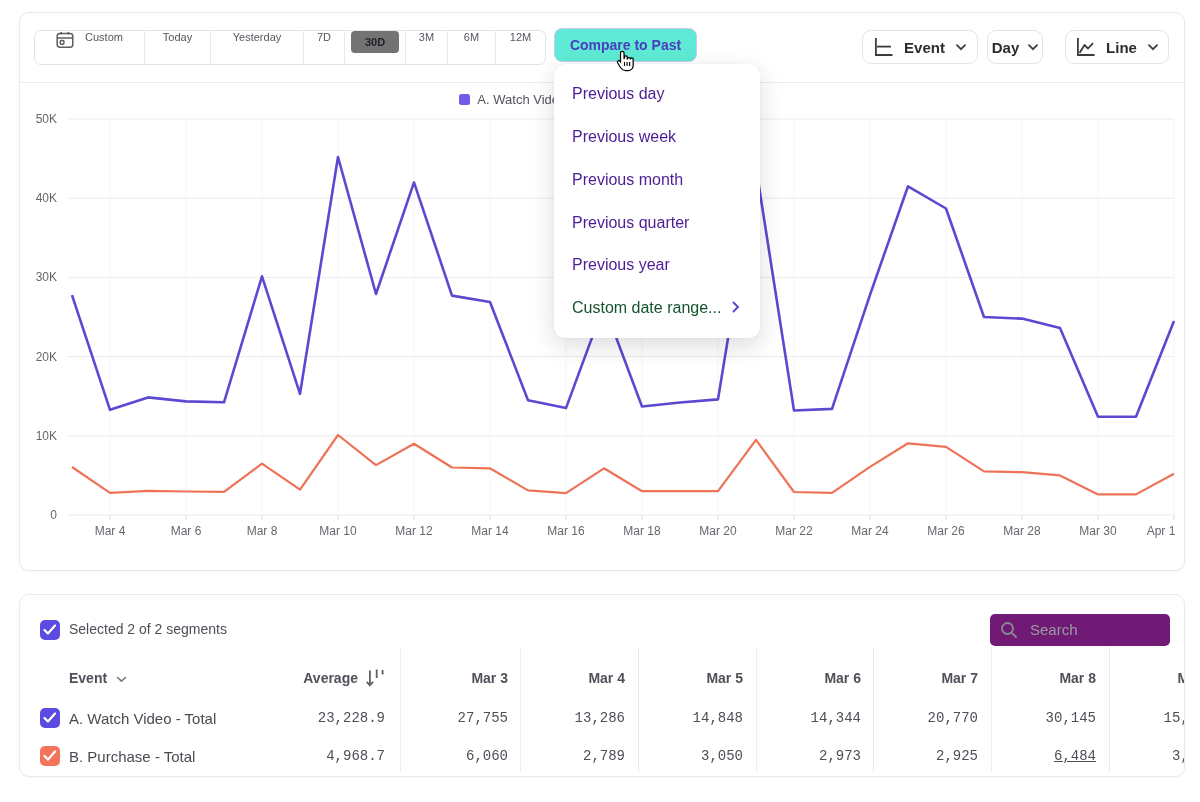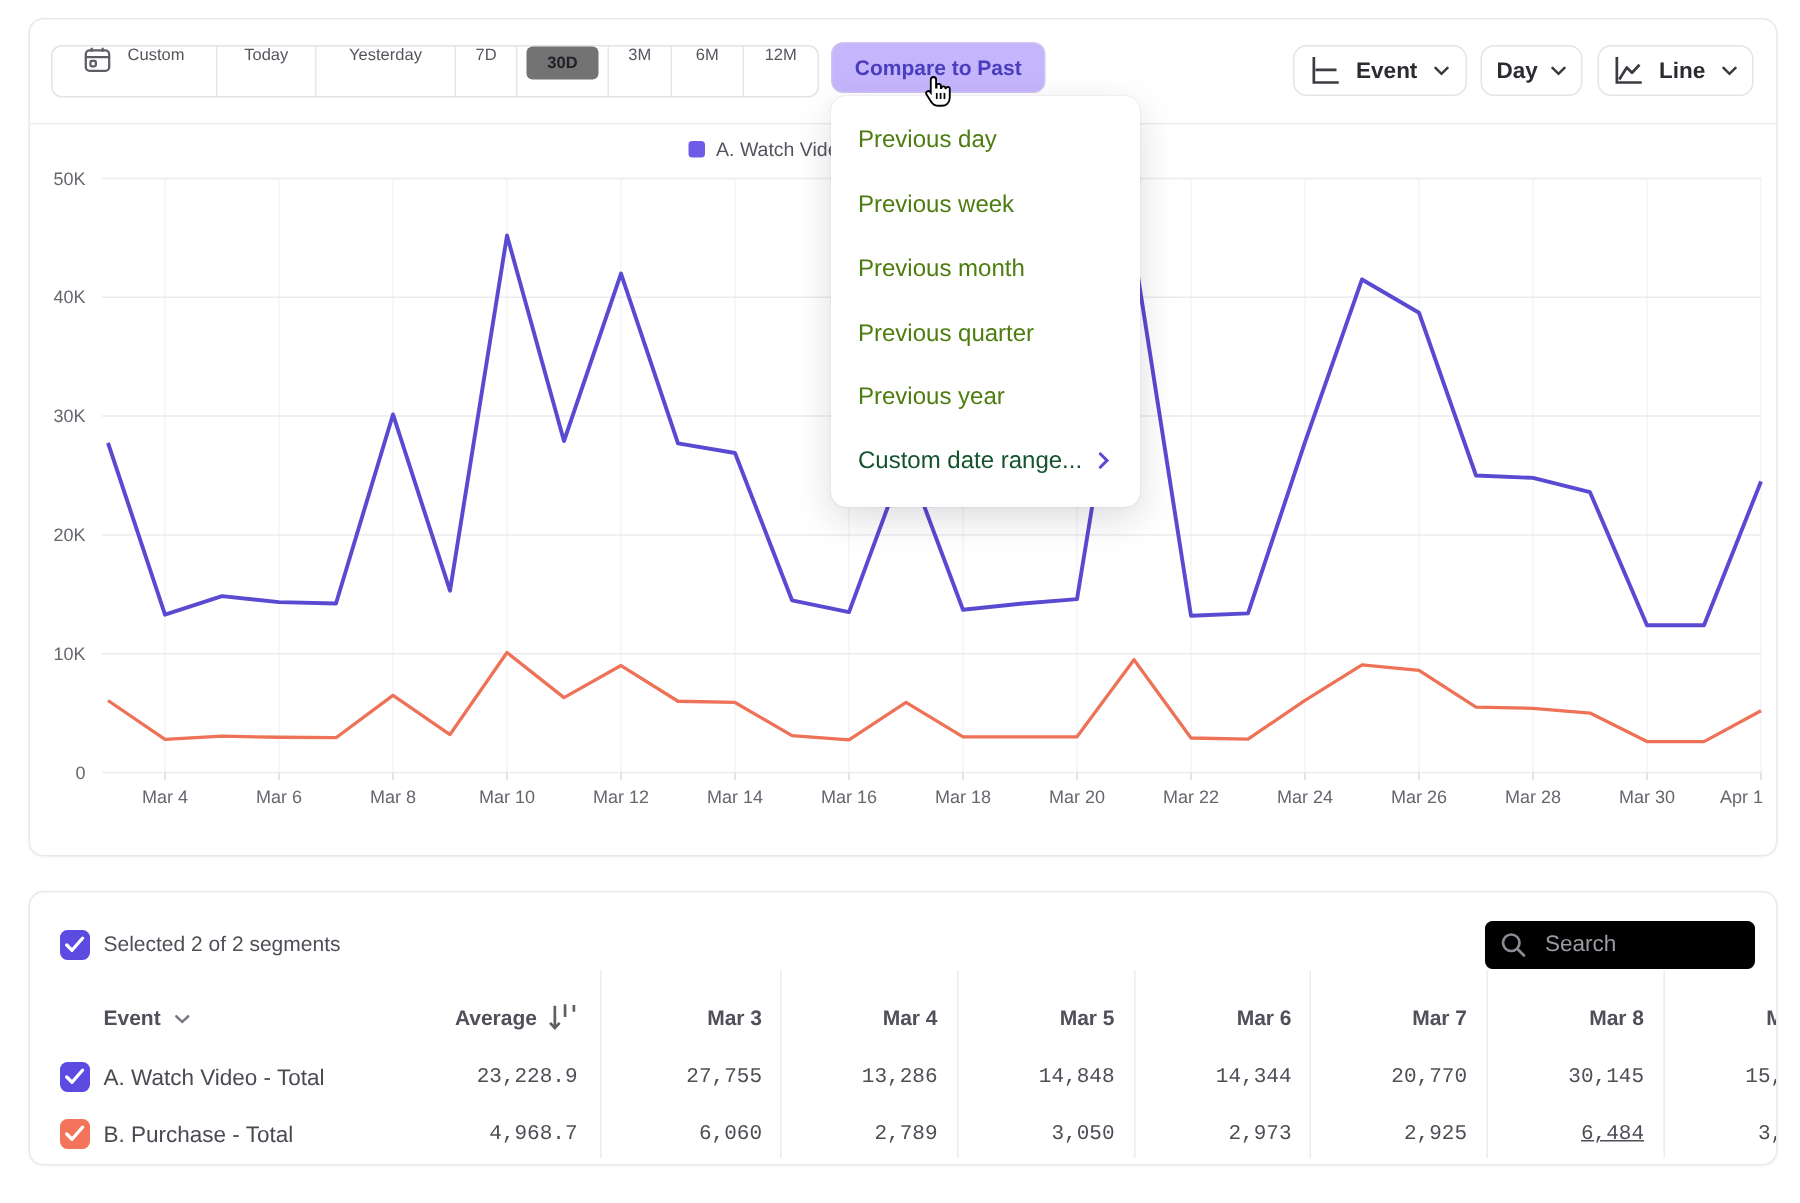--- a/index.html
+++ b/index.html
@@ -5,24 +5,24 @@
 * { margin:0; padding:0; box-sizing:border-box; }
 html,body { width:1200px; height:802px; background:#fff; font-family:"Liberation Sans",sans-serif; overflow:hidden; }
 .card { position:absolute; background:#fff; border:1px solid #e9e9ec; border-radius:10px; box-shadow:0 1px 2px rgba(40,40,60,0.04); }
 #topcard { left:19px; top:12px; width:1166px; height:559px; }
 #botcard { left:19px; top:594px; width:1166px; height:183px; overflow:hidden; }
 .toolbar { position:absolute; left:0; top:0; width:100%; height:70px; border-bottom:1px solid #ededf0; }
 .btngroup { position:absolute; left:14px; top:17px; height:35px; border:1px solid #e3e3e6; border-radius:7px; display:flex; align-items:center; }
 .btngroup .cell { height:100%; display:flex; align-items:flex-start; justify-content:center; font-size:11px; color:#55555e; border-right:1px solid #e7e7ea; padding:0; }
 .btngroup .cell:last-child { border-right:none; }
 .seg30 { background:#737373; border-radius:4px; font-weight:bold; color:#1f1f26; padding:5px 14px; }
-.cmp { position:absolute; left:534px; top:15px; width:143px; height:34px; background:#c4b5fd; border:1px solid #cfc6f2; border-radius:8px; color:#4a3dbe; font-weight:bold; font-size:14px; display:flex; align-items:center; justify-content:center; }
+.cmp { position:absolute; left:534px; top:15px; width:143px; height:34px; background:#5eead4; border:1px solid #cfc6f2; border-radius:8px; color:#4a3dbe; font-weight:bold; font-size:14px; display:flex; align-items:center; justify-content:center; }
 .rbtn { position:absolute; top:17px; height:34px; border:1px solid #e4e4e7; border-radius:9px; display:flex; align-items:center; justify-content:center; font-size:15px; color:#2b2b31; font-weight:bold; background:#fff; }
 .menu { position:absolute; left:554px; top:64px; width:206px; height:274px; background:#fff; border-radius:10px; box-shadow:0 0 1px rgba(30,30,50,0.18), 0 8px 24px rgba(30,30,50,0.15); z-index:30; }
-.menu .item { position:absolute; left:18px; font-size:16px; color:#4d7c0f; }
+.menu .item { position:absolute; left:18px; font-size:16px; color:#4c1d95; }
 .legend { position:absolute; left:6px; top:79px; width:100%; display:flex; justify-content:center; gap:24px; z-index:1; }
 .legend .li { display:flex; align-items:center; gap:7px; font-size:13px; color:#54545e; }
 .sw { width:11px; height:11px; border-radius:2.5px; }
 .chk { position:absolute; width:20px; height:20px; border-radius:5px; }
 .chk svg { position:absolute; left:3px; top:4px; }
 .num { font-family:"Liberation Mono",monospace; font-size:14px; color:#4e4e57; }
 .colhead { font-size:14px; color:#50505a; font-weight:bold; }
 .vline { position:absolute; top:52px; width:1px; height:125px; background:#ececef; }
 .cell-r { position:absolute; text-align:right; }
 </style>
@@ -55,21 +55,21 @@
     <div class="rbtn" style="left:842px; width:116px; gap:11px;">
       <svg width="19" height="20" viewBox="0 0 19 20">
         <path d="M1.9 1 V18 H18.5" fill="none" stroke="#3b3b42" stroke-width="1.8"></path>
         <line x1="3" y1="9.6" x2="17" y2="9.6" stroke="#3b3b42" stroke-width="1.8"></line>
       </svg>
       <span>Event</span>
       <svg width="10" height="7" viewBox="0 0 10 7">
           <path d="M1 1.2 L5 5.2 L9 1.2" fill="none" stroke="#3b3b42" stroke-width="1.7" stroke-linecap="round"></path>
         </svg>
     </div>
-    <div class="rbtn" style="left:967px; width:68px; gap:9px;">
+    <div class="rbtn" style="left:967px; width:56px; gap:9px;">
       <span>Day</span>
       <svg width="10" height="7" viewBox="0 0 10 7">
           <path d="M1 1.2 L5 5.2 L9 1.2" fill="none" stroke="#3b3b42" stroke-width="1.7" stroke-linecap="round"></path>
         </svg>
     </div>
     <div class="rbtn" style="left:1045px; width:104px; gap:11px;">
       <svg width="19" height="20" viewBox="0 0 19 20">
         <path d="M1.9 1 V18 H18.5" fill="none" stroke="#3b3b42" stroke-width="1.8"></path>
         <path d="M3.5 16 L8.5 8 L12 11.5 L17 6.2" fill="none" stroke="#3b3b42" stroke-width="1.8" stroke-linejoin="round"></path>
       </svg>
@@ -185,21 +185,21 @@
 </svg>
 
 <div class="card" id="botcard">
   <span class="chk" style="left:20px; top:25px; background:#5b4be0;">
     <svg width="14" height="12" viewBox="0 0 14 12">
         <path d="M1.5 6 L5 9.5 L12 1.5" fill="none" stroke="#fff" stroke-width="2.2" stroke-linecap="round" stroke-linejoin="round"></path>
       </svg>
   </span>
   <span style="position:absolute; left:49px; top:26px; font-size:14px; color:#4e4e57;">Selected 2 of 2 segments</span>
 
-  <div style="position:absolute; left:970px; top:19px; width:180px; height:32px; background:#000000; border-radius:5px;text-decoration:underline;">
+  <div style="position:absolute; left:970px; top:19px; width:180px; height:32px; background:#701a75; border-radius:5px;text-decoration:underline;">
     <svg style="position:absolute; left:10px; top:7px;" width="18" height="18" viewBox="0 0 18 18">
       <circle cx="7.5" cy="7.5" r="5.5" fill="none" stroke="#8a8a92" stroke-width="1.8"></circle>
       <line x1="11.8" y1="11.8" x2="16" y2="16" stroke="#8a8a92" stroke-width="1.8" stroke-linecap="round"></line>
     </svg>
     <span style="position:absolute; left:40px; top:7px; font-size:15px; color:#9b9ba3;">Search</span>
   </div>
 
   <span class="colhead" style="position:absolute; left:49px; top:75px;">Event</span>
   <svg style="position:absolute; left:96px; top:81px;" width="11" height="7" viewBox="0 0 11 7">
       <path d="M1.5 1.5 L5.5 5.2 L9.5 1.5" fill="none" stroke="#77777e" stroke-width="1.6" stroke-linecap="round"></path>

